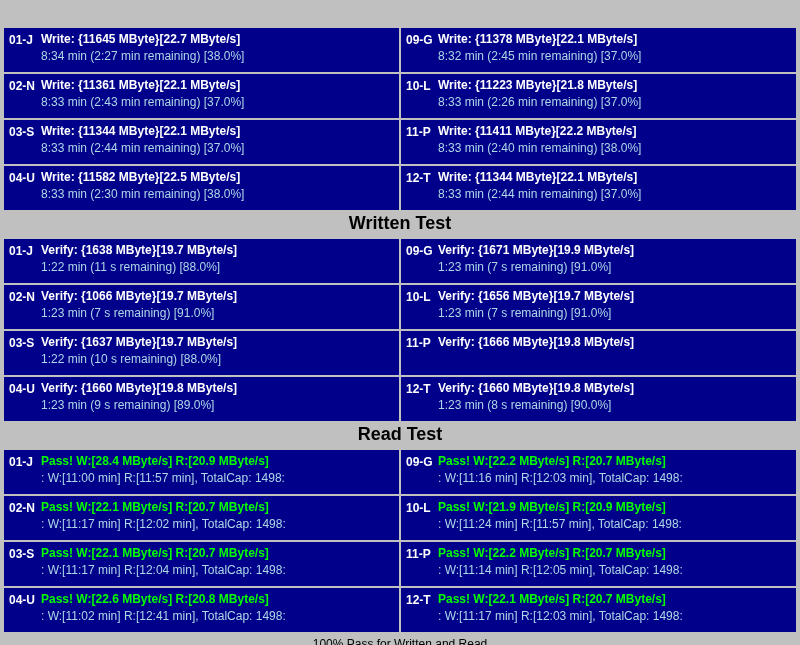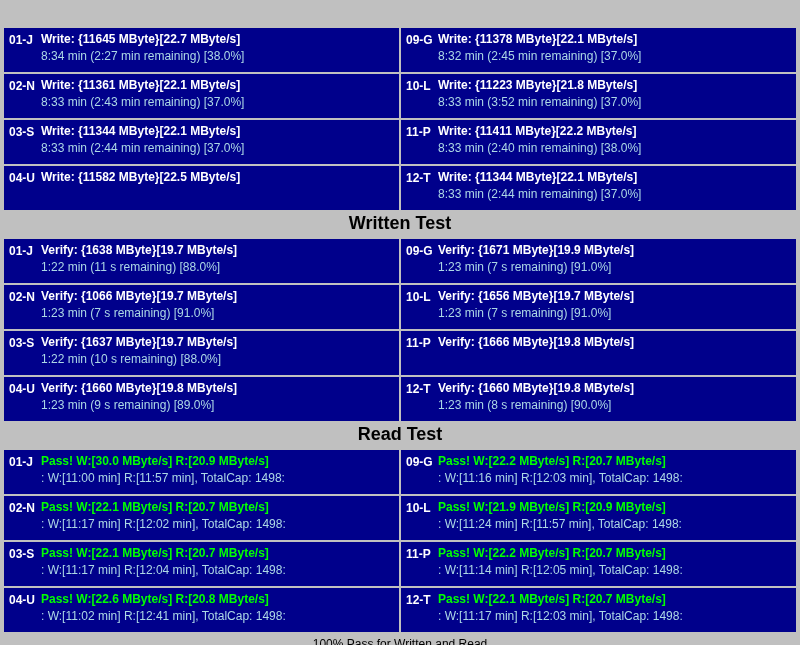--- a/index.html
+++ b/index.html
@@ -105,21 +105,21 @@
         <span class="cell-label">02-N</span>
         <div class="cell-content">
           <div class="line1">Write: {11361 MByte}[22.1 MByte/s]</div>
           <div class="line2">8:33 min (2:43 min remaining)  [37.0%]</div>
         </div>
       </div>
       <div class="cell">
         <span class="cell-label">10-L</span>
         <div class="cell-content">
           <div class="line1">Write: {11223 MByte}[21.8 MByte/s]</div>
-          <div class="line2">8:33 min (3:52 min remaining)  [37.0%]</div>
+          <div class="line2">8:33 min (2:26 min remaining)  [37.0%]</div>
         </div>
       </div>
 
       <div class="cell">
         <span class="cell-label">03-S</span>
         <div class="cell-content">
           <div class="line1">Write: {11344 MByte}[22.1 MByte/s]</div>
           <div class="line2">8:33 min (2:44 min remaining)  [37.0%]</div>
         </div>
       </div>
@@ -128,20 +128,21 @@
         <div class="cell-content">
           <div class="line1">Write: {11411 MByte}[22.2 MByte/s]</div>
           <div class="line2">8:33 min (2:40 min remaining)  [38.0%]</div>
         </div>
       </div>
 
       <div class="cell">
         <span class="cell-label">04-U</span>
         <div class="cell-content">
           <div class="line1">Write: {11582 MByte}[22.5 MByte/s]</div>
+          <div class="line2">8:33 min (2:30 min remaining)  [38.0%]</div>
         </div>
       </div>
       <div class="cell">
         <span class="cell-label">12-T</span>
         <div class="cell-content">
           <div class="line1">Write: {11344 MByte}[22.1 MByte/s]</div>
           <div class="line2">8:33 min (2:44 min remaining)  [37.0%]</div>
         </div>
       </div>
     </div>
@@ -212,21 +213,21 @@
     </div>
     <div class="section-label">Read Test</div>
   </div>
 
   <div class="section">
     <div class="grid">
 
       <div class="cell pass-cell">
         <span class="cell-label">01-J</span>
         <div class="cell-content">
-          <div class="pass-line1">Pass! W:[30.0 MByte/s] R:[20.9 MByte/s]</div>
+          <div class="pass-line1">Pass! W:[28.4 MByte/s] R:[20.9 MByte/s]</div>
           <div class="pass-line2">: W:[11:00 min] R:[11:57 min], TotalCap: 1498:</div>
         </div>
       </div>
       <div class="cell pass-cell">
         <span class="cell-label">09-G</span>
         <div class="cell-content">
           <div class="pass-line1">Pass! W:[22.2 MByte/s] R:[20.7 MByte/s]</div>
           <div class="pass-line2">: W:[11:16 min] R:[12:03 min], TotalCap: 1498:</div>
         </div>
       </div>

